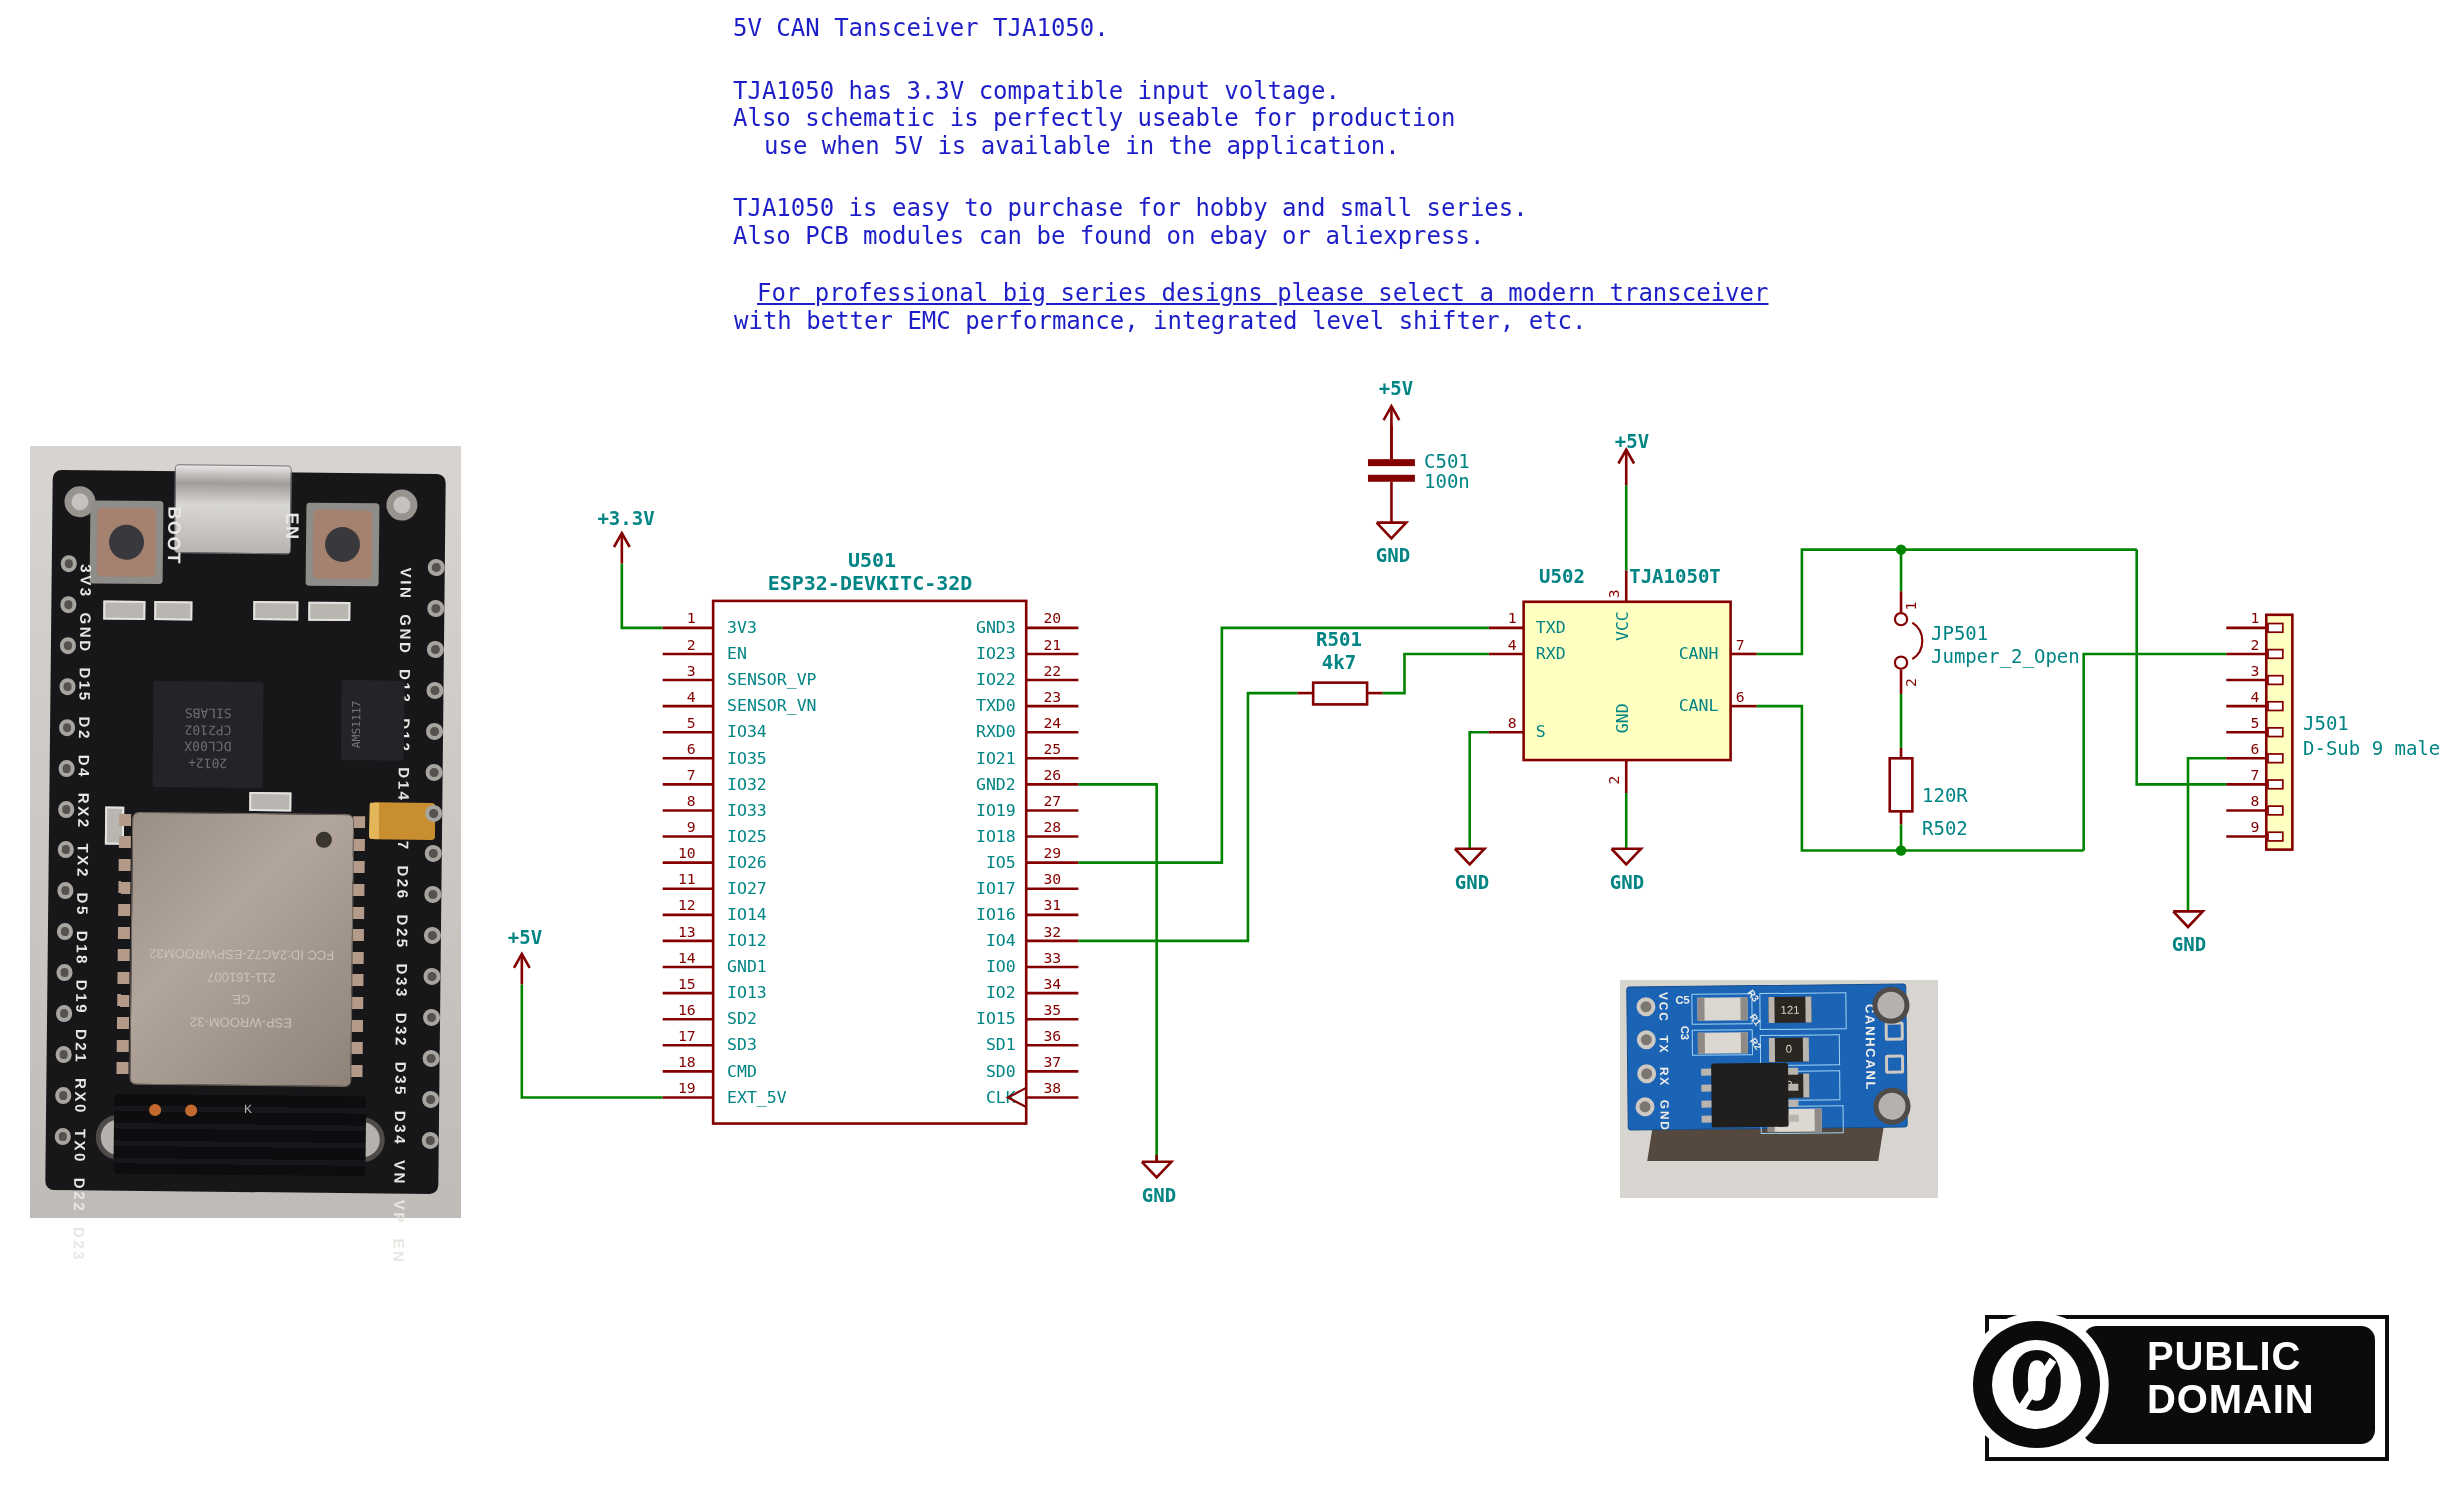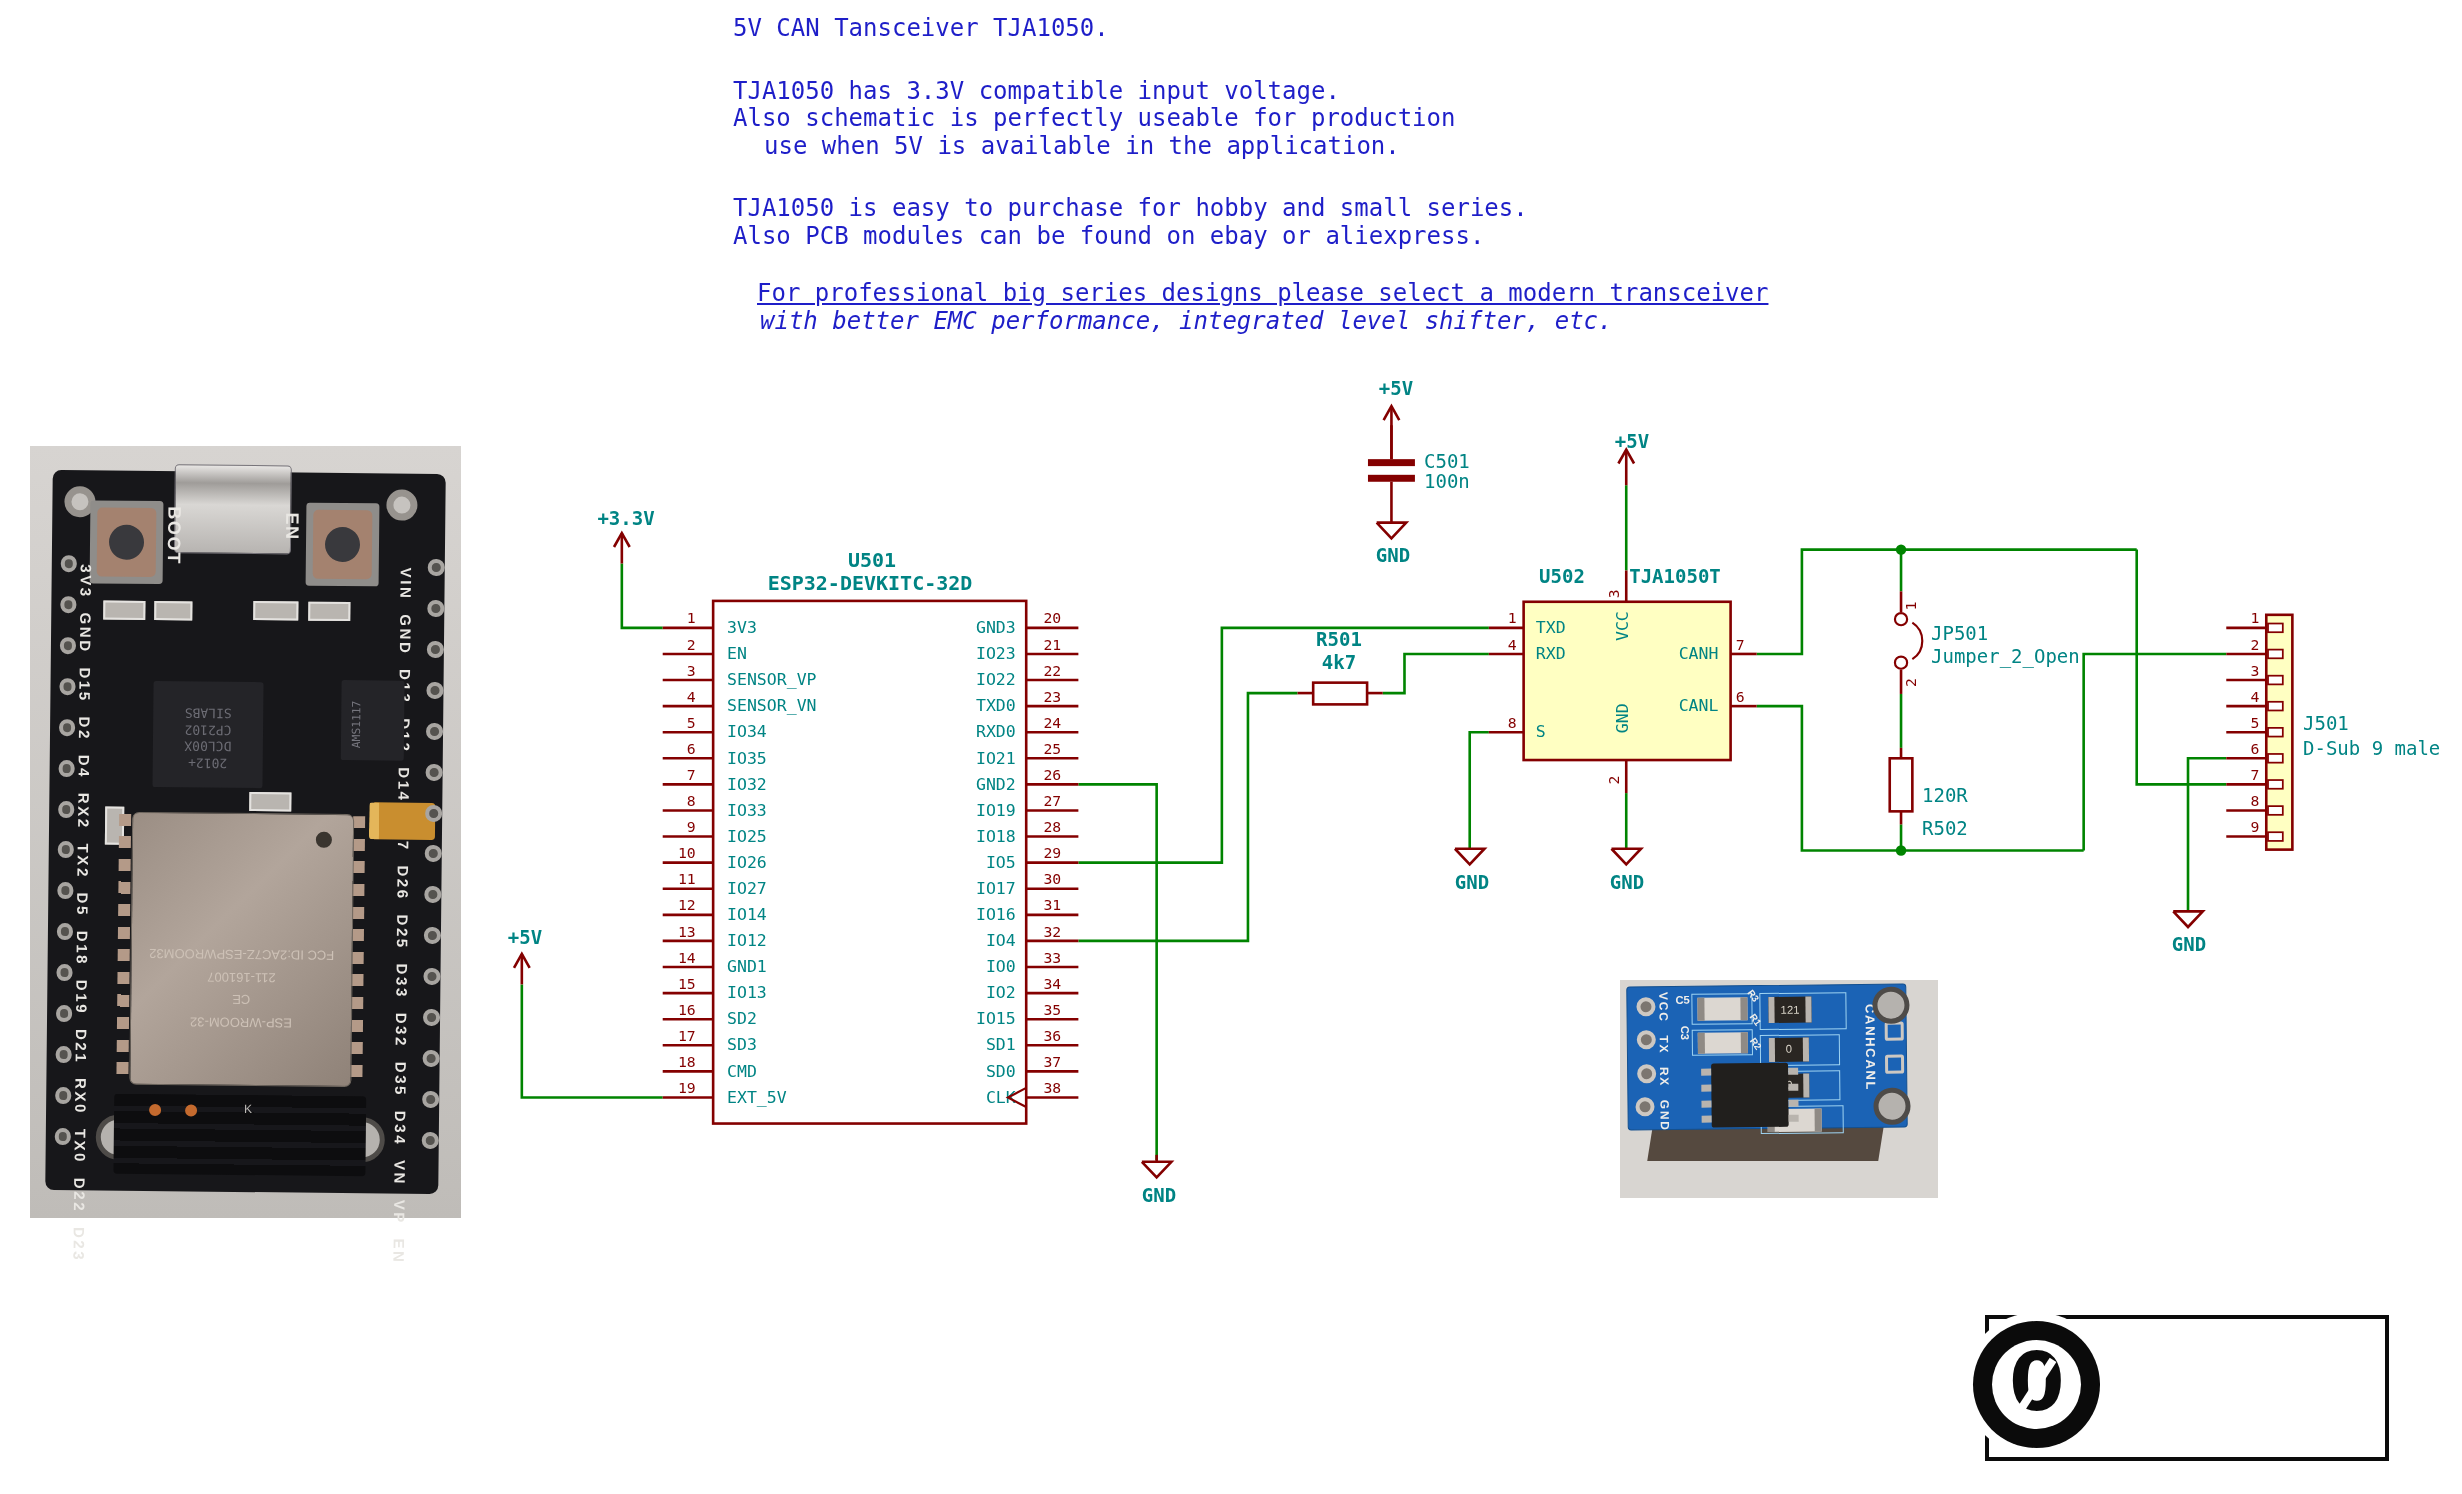--- a/index.html
+++ b/index.html
@@ -67,21 +67,21 @@
 
 <div id="stage">
 
   <div class="note" style="left:733px;top:14px;">5V CAN Tansceiver TJA1050.</div>
   <div class="note" style="left:733px;top:77px;">TJA1050 has 3.3V compatible input voltage.</div>
   <div class="note" style="left:733px;top:104px;">Also schematic is perfectly useable for production</div>
   <div class="note" style="left:764px;top:132px;">use when 5V is available in the application.</div>
   <div class="note" style="left:733px;top:194px;">TJA1050 is easy to purchase for hobby and small series.</div>
   <div class="note" style="left:733px;top:222px;">Also PCB modules can be found on ebay or aliexpress.</div>
   <div class="note" style="left:757px;top:279px;text-decoration:underline;">For professional big series designs please select a modern transceiver</div>
-  <div class="note" style="left:760px;top:307px;font-style:italic;">with better EMC performance, integrated level shifter, etc.</div>
+  <div class="note" style="left:734px;top:307px;">with better EMC performance, integrated level shifter, etc.</div>
 
   <div class="photo" id="esp32">
     <div id="esp32-board">
       <div class="hole" style="left:12px;top:15.7px;"></div>
       <div class="hole" style="left:334px;top:15.7px;"></div>
       <div class="bighole" style="left:50px;top:644px;"></div>
       <div class="bighole" style="left:294px;top:644px;"></div>
       <div id="usb"></div>
       <div class="btn" style="left:38px;top:30px;">
         <div class="cap"></div>
@@ -461,20 +461,26 @@
       </div>
       <div class="msilk" style="left:235px;top:19px;height:113px;font-size:13px;">CANHCANL</div>
       <div class="padsq" style="left:257px;top:37px;"></div>
       <div class="padsq" style="left:257px;top:70px;"></div>
       <div class="bighole" style="left:245px;top:1.7px;width:37px;height:37px;"></div>
       <div class="bighole" style="left:245px;top:103px;width:37px;height:37px;"></div>
     </div>
   </div>
 
   <div id="license">
+    <div class="banner">
+      <div class="ltext">
+        <div>PUBLIC</div>
+        <div>DOMAIN</div>
+      </div>
+    </div>
     <div class="disc">
       <div class="inner">
         <div class="zero">0</div>
         <div class="slash"></div>
       </div>
     </div>
   </div>
 
 </div>
 

